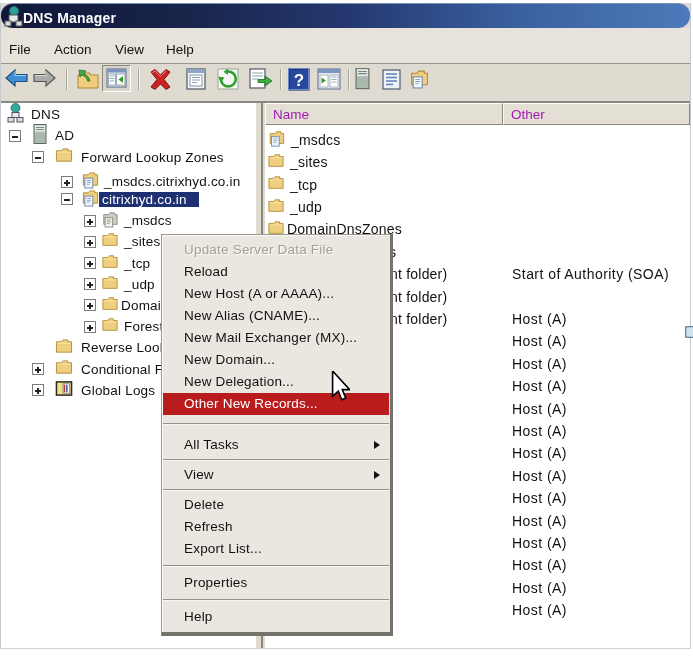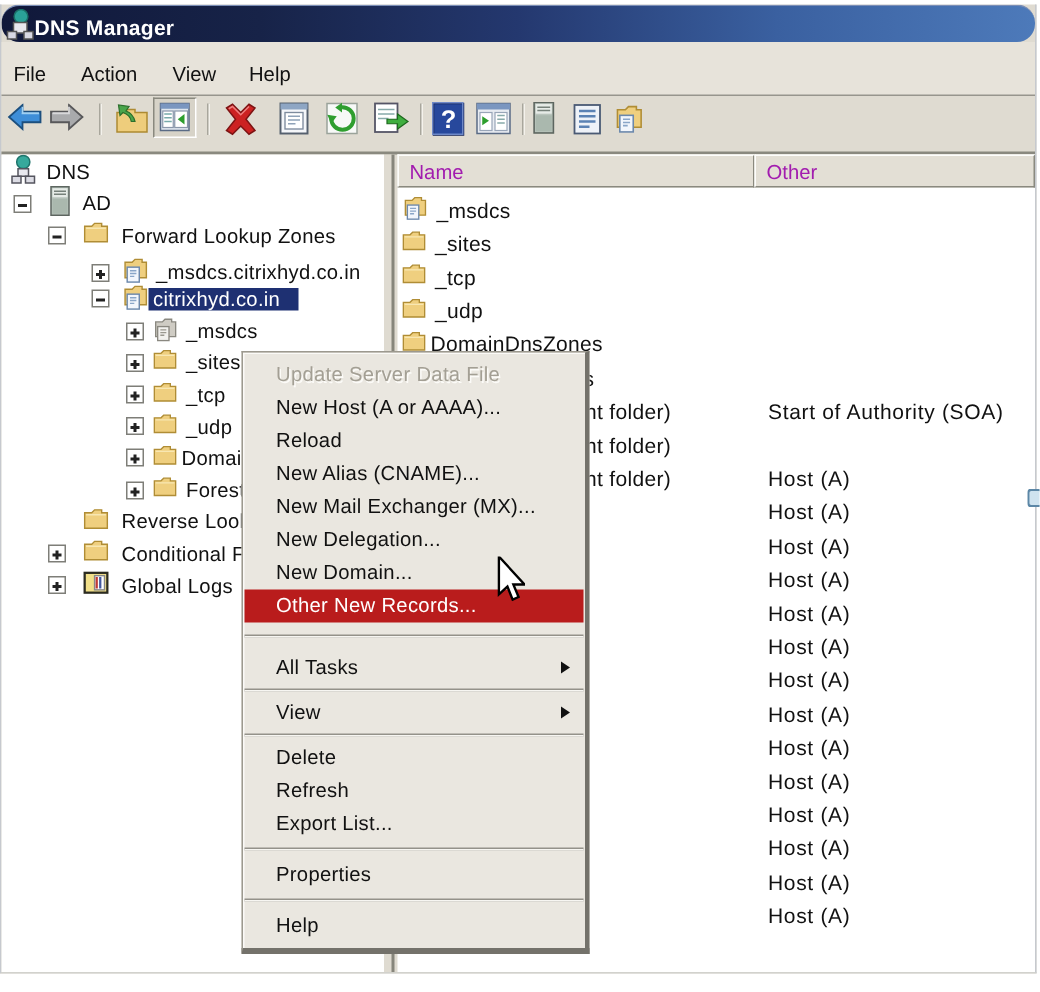--- a/index.html
+++ b/index.html
@@ -406,26 +406,26 @@
 <div class="lrow abs" style="left:0;top:474.2px;width:424px">
       <span style="margin-left:3px"><svg class="ic" width="16" height="16" viewBox="0 0 18 18" style="">
           <use href="#hostrec"></use>
         </svg></span>
       <span style="margin-left:6px">XENAPP</span>
       <span style="position:absolute;left:247px;letter-spacing:.45px">Host (A)</span>
     </div>
 </div>
 <div id="ctxmenu" class="abs">
   <div class="mi dis">Update Server Data File</div>
+  <div class="mi">Reload</div>
   <div class="mi">New Host (A or AAAA)...</div>
-  <div class="mi">Reload</div>
   <div class="mi">New Alias (CNAME)...</div>
   <div class="mi">New Mail Exchanger (MX)...</div>
+  <div class="mi">New Domain...</div>
   <div class="mi">New Delegation...</div>
-  <div class="mi">New Domain...</div>
   <div class="mi sel">Other New Records...</div>
   <div class="msep s1"></div>
   <div class="mi sub">All Tasks</div>
   <div class="msep s2"></div>
   <div class="mi sub">View</div>
   <div class="msep s3"></div>
   <div class="mi">Delete</div>
   <div class="mi">Refresh</div>
   <div class="mi">Export List...</div>
   <div class="msep s4"></div>

